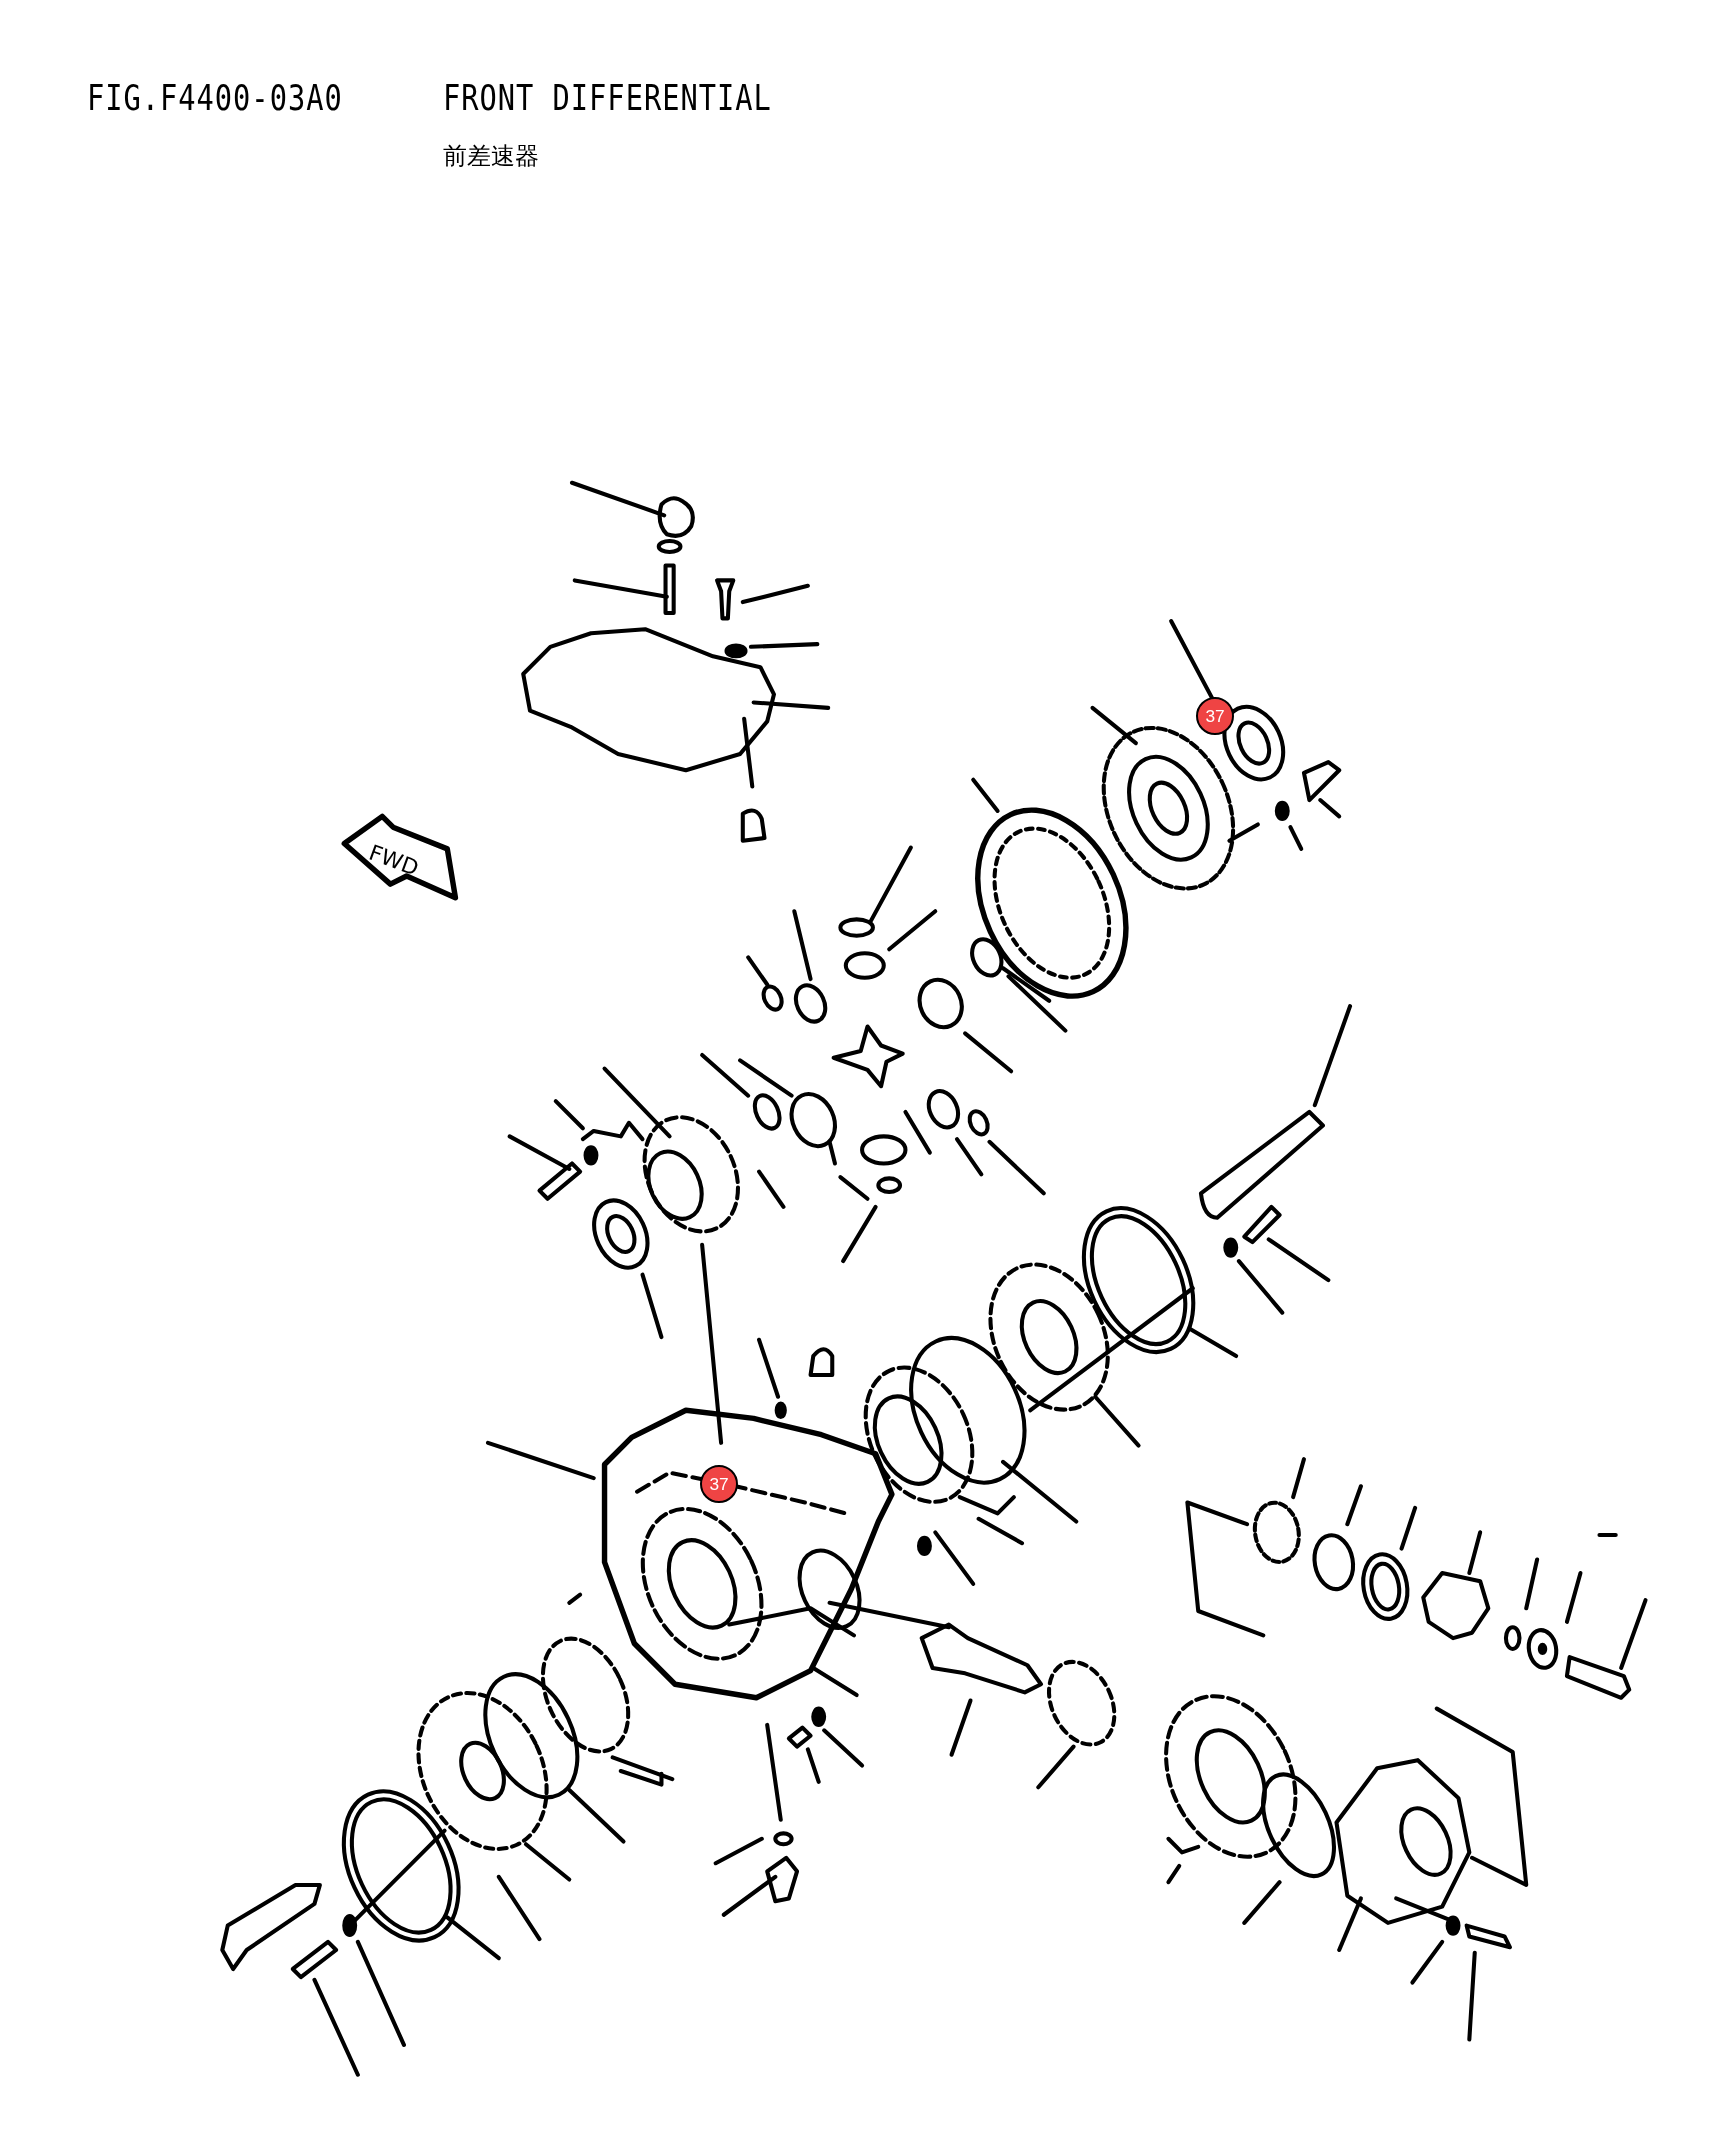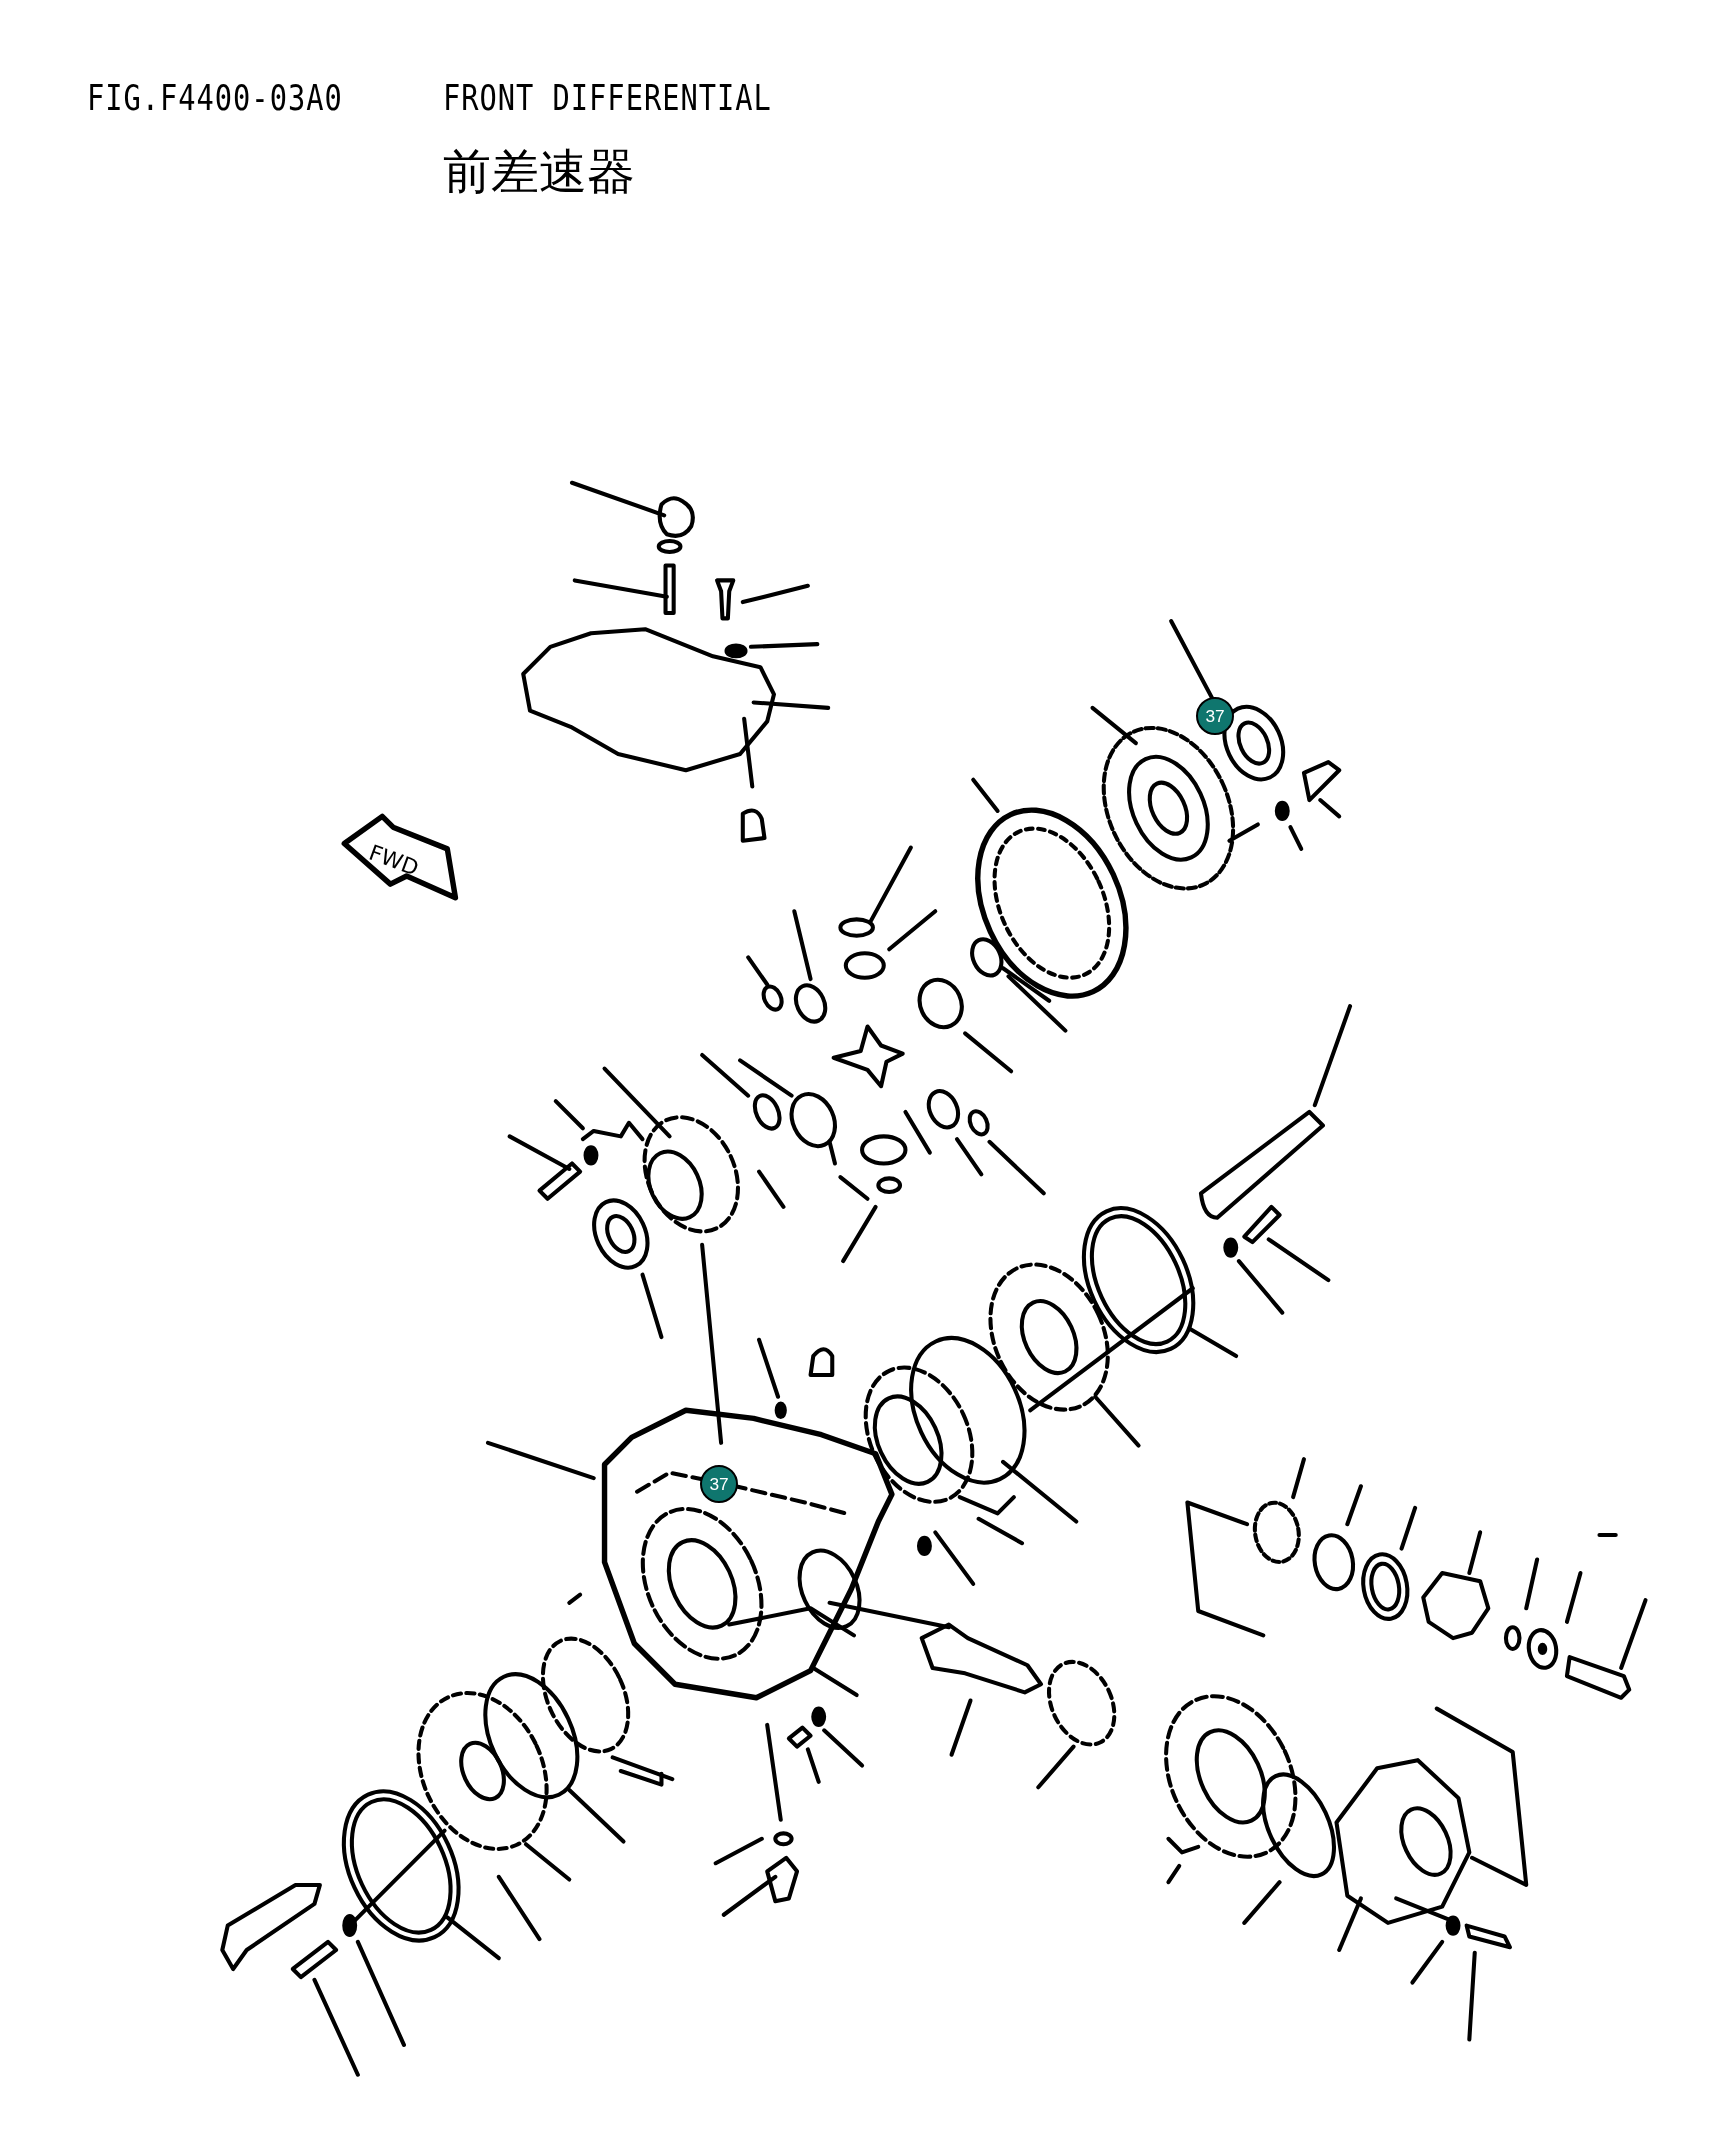--- a/index.html
+++ b/index.html
@@ -1,25 +1,25 @@
 <!DOCTYPE html>
 <html style="font-size:9.2px"><head>
 <meta charset="utf-8">
 <style>
   html, body { margin: 0; padding: 0; background: #ffffff; }
   body { width: 1735px; height: 2129px; position: relative; overflow: hidden; }
   .page { position: absolute; left: 0; top: 0; width: 1735px; height: 2129px; background: #ffffff; }
   .header { position: absolute; left: 0; top: 0; width: 1735px; height: 191px; }
   .fig-id { position: absolute; left: 87px; top: 78px; font-family: "DejaVu Sans Mono", "Liberation Mono", monospace; font-size: 35px; color: #000; letter-spacing: 1.2px; transform: scaleX(0.82); transform-origin: left top; white-space: nowrap; }
   .fig-title { position: absolute; left: 443px; top: 78px; font-family: "DejaVu Sans Mono", "Liberation Mono", monospace; font-size: 35px; color: #000; letter-spacing: 1.2px; transform: scaleX(0.82); transform-origin: left top; white-space: nowrap; }
-  .fig-title-cn { position: absolute; left: 443px; top: 140px; font-family: Liberation Serif, serif; font-size: 48px; color: #000; white-space: nowrap; }
+  .fig-title-cn { position: absolute; left: 443px; top: 140px; font-family: Liberation Serif, serif; font-size: 24px; color: #000; white-space: nowrap; }
   .diagram { position: absolute; left: 0; top: 0; width: 1735px; height: 2129px; }
   .ref-note { position: absolute; left: 1248px; top: 908px; font-family: "DejaVu Sans Mono", "Liberation Mono", monospace; color: #000; }
   .ref-note .line { display: block; font-size: 26.6px; line-height: 44px; white-space: nowrap; transform: scaleX(0.9); transform-origin: left top; }
-  .badge { position: absolute; width: 38px; height: 38px; margin-left: -19px; margin-top: -19px; border-radius: 50%; background: #0f766e; border: 2.9px solid #000; box-sizing: border-box; color: #fff; font-family: "Liberation Sans", sans-serif; font-size: 17.3px; display: flex; align-items: center; justify-content: center; cursor: pointer; }
+  .badge { position: absolute; width: 38px; height: 38px; margin-left: -19px; margin-top: -19px; border-radius: 50%; background: #ef4444; border: 2.9px solid #000; box-sizing: border-box; color: #fff; font-family: "Liberation Sans", sans-serif; font-size: 17.3px; display: flex; align-items: center; justify-content: center; cursor: pointer; }
 </style>
 </head>
 <body>
 
 <div class="page">
 
   <div class="header">
     <div class="fig-id">FIG.F4400-03A0</div>
     <div class="fig-title">FRONT DIFFERENTIAL</div>
     <div class="fig-title-cn">前差速器</div>

